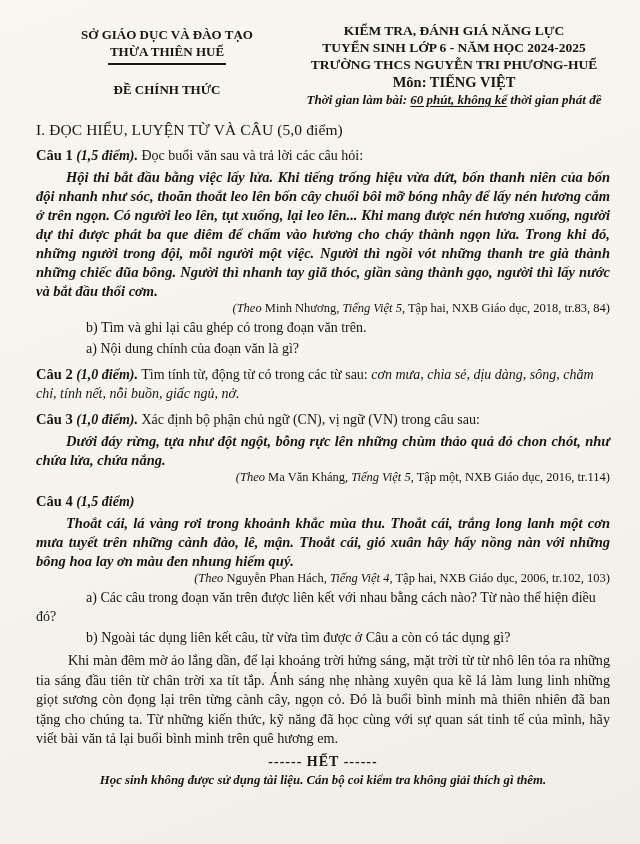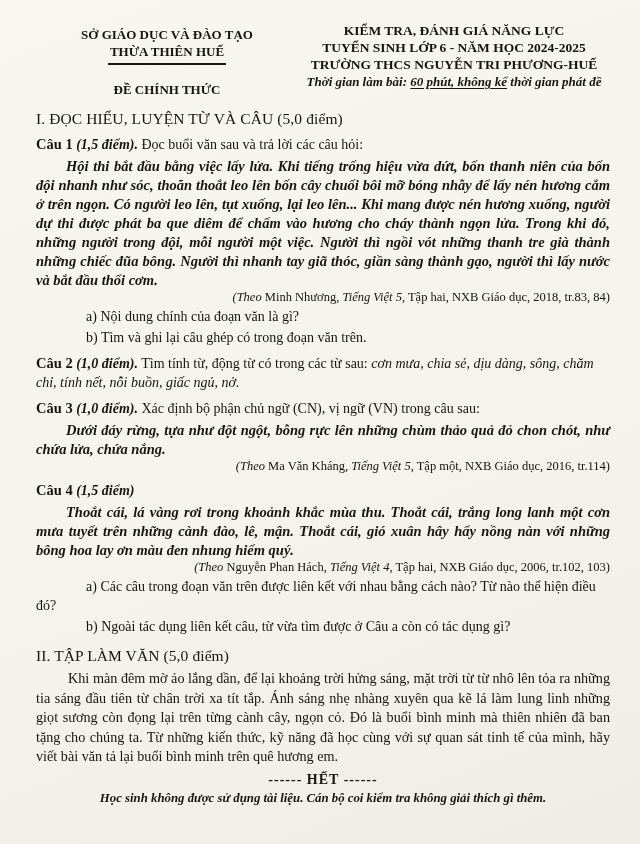--- a/index.html
+++ b/index.html
@@ -44,37 +44,38 @@
     <div class="h-left">
       <div class="h-bold">SỞ GIÁO DỤC VÀ ĐÀO TẠO</div>
       <div class="h-bold">THỪA THIÊN HUẾ</div>
       <div class="rule"></div>
       <div class="h-bold official">ĐỀ CHÍNH THỨC</div>
     </div>
     <div class="h-right">
       <div class="h-bold">KIỂM TRA, ĐÁNH GIÁ NĂNG LỰC</div>
       <div class="h-bold">TUYỂN SINH LỚP 6 - NĂM HỌC 2024-2025</div>
       <div class="h-bold">TRƯỜNG THCS NGUYỄN TRI PHƯƠNG-HUẾ</div>
+      <div class="h-bold subject">Môn: TIẾNG VIỆT</div>
       <div class="time"><span>Thời gian làm bài: </span><span class="ul">60 phút, không kể</span><span> thời gian phát đề</span></div>
     </div>
   </div>
 
   <div class="content">
 
     <p class="sec-heading">I. ĐỌC HIỂU, LUYỆN TỪ VÀ CÂU (5,0 điểm)</p>
 
     <p class="qhead">
       <span class="qlabel">Câu 1</span>
       <span class="bi">(1,5 điểm).</span>
       <span>Đọc buổi văn sau và trả lời các câu hỏi:</span>
     </p>
     <p class="passage">Hội thi bắt đầu bằng việc lấy lửa. Khi tiếng trống hiệu vừa dứt, bốn thanh niên của bốn đội nhanh như sóc, thoăn thoắt leo lên bốn cây chuối bôi mỡ bóng nhẫy để lấy nén hương cắm ở trên ngọn. Có người leo lên, tụt xuống, lại leo lên... Khi mang được nén hương xuống, người dự thi được phát ba que diêm để chấm vào hương cho cháy thành ngọn lửa. Trong khi đó, những người trong đội, mỗi người một việc. Người thì ngồi vót những thanh tre già thành những chiếc đũa bông. Người thì nhanh tay giã thóc, giần sàng thành gạo, người thì lấy nước và bắt đầu thổi cơm.</p>
     <p class="cite"><i>(Theo </i><span>Minh Nhương, </span><i>Tiếng Việt 5</i><span>, Tập hai, NXB Giáo dục, 2018, tr.83, 84)</span></p>
+    <p class="subq">b) Tìm và ghi lại câu ghép có trong đoạn văn trên.</p>
     <p class="subq">a) Nội dung chính của đoạn văn là gì?</p>
-    <p class="subq">b) Tìm và ghi lại câu ghép có trong đoạn văn trên.</p>
 
     <p class="qhead">
       <span class="qlabel">Câu 2</span>
       <span class="bi">(1,0 điểm).</span>
       <span>Tìm tính từ, động từ có trong các từ sau:</span>
       <span class="wl">cơn mưa, chia sẻ, dịu dàng, sông, chăm chỉ, tính nết, nỗi buồn, giấc ngủ, nở.</span>
     </p>
 
     <p class="qhead">
       <span class="qlabel">Câu 3</span>
@@ -86,19 +87,18 @@
 
     <p class="qhead">
       <span class="qlabel">Câu 4</span>
       <span class="bi">(1,5 điểm)</span>
     </p>
     <p class="passage">Thoắt cái, lá vàng rơi trong khoảnh khắc mùa thu. Thoắt cái, trắng long lanh một cơn mưa tuyết trên những cành đào, lê, mận. Thoắt cái, gió xuân hây hẩy nồng nàn với những bông hoa lay ơn màu đen nhung hiếm quý.</p>
     <p class="cite"><i>(Theo </i><span>Nguyễn Phan Hách, </span><i>Tiếng Việt 4</i><span>, Tập hai, NXB Giáo dục, 2006, tr.102, 103)</span></p>
     <p class="subq">a) Các câu trong đoạn văn trên được liên kết với nhau bằng cách nào? Từ nào thể hiện điều đó?</p>
     <p class="subq">b) Ngoài tác dụng liên kết câu, từ vừa tìm được ở Câu a còn có tác dụng gì?</p>
 
-    <p class="sec-heading">II. TẬP LÀM VĂN (5,0 điểm)</p>
     <p class="essay">Khi màn đêm mờ ảo lắng dần, để lại khoảng trời hửng sáng, mặt trời từ từ nhô lên tỏa ra những tia sáng đầu tiên từ chân trời xa tít tắp. Ánh sáng nhẹ nhàng xuyên qua kẽ lá làm lung linh những giọt sương còn đọng lại trên từng cành cây, ngọn cỏ. Đó là buổi bình minh mà thiên nhiên đã ban tặng cho chúng ta. Từ những kiến thức, kỹ năng đã học cùng với sự quan sát tinh tế của mình, hãy viết bài văn tả lại buổi bình minh trên quê hương em.</p>
 
     <p class="end">------ HẾT ------</p>
     <p class="note">Học sinh không được sử dụng tài liệu. Cán bộ coi kiểm tra không giải thích gì thêm.</p>
   </div>
 </div>
 
 </body></html>

